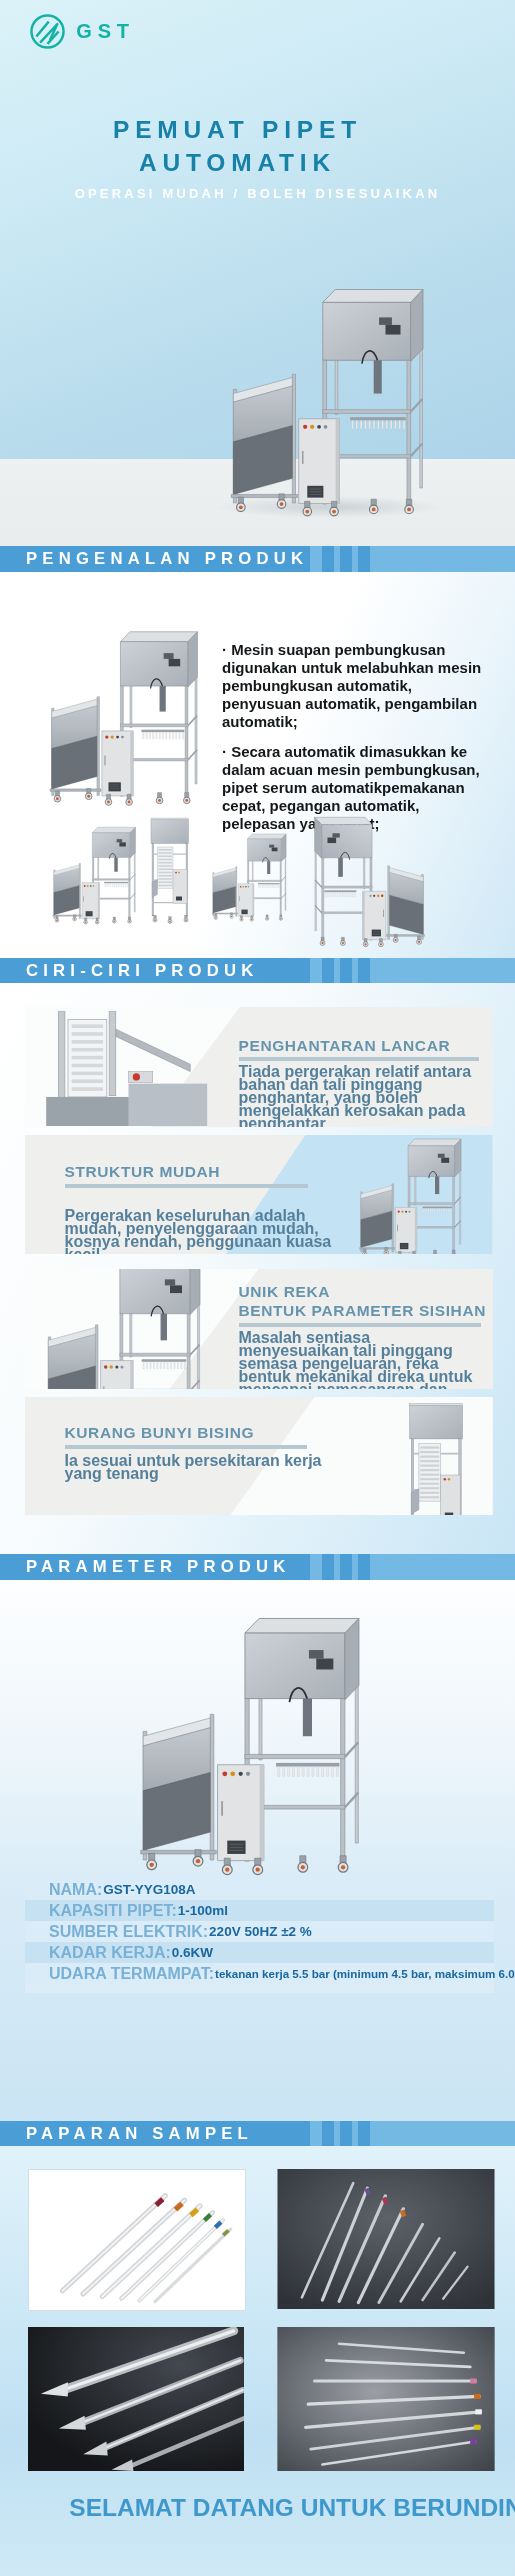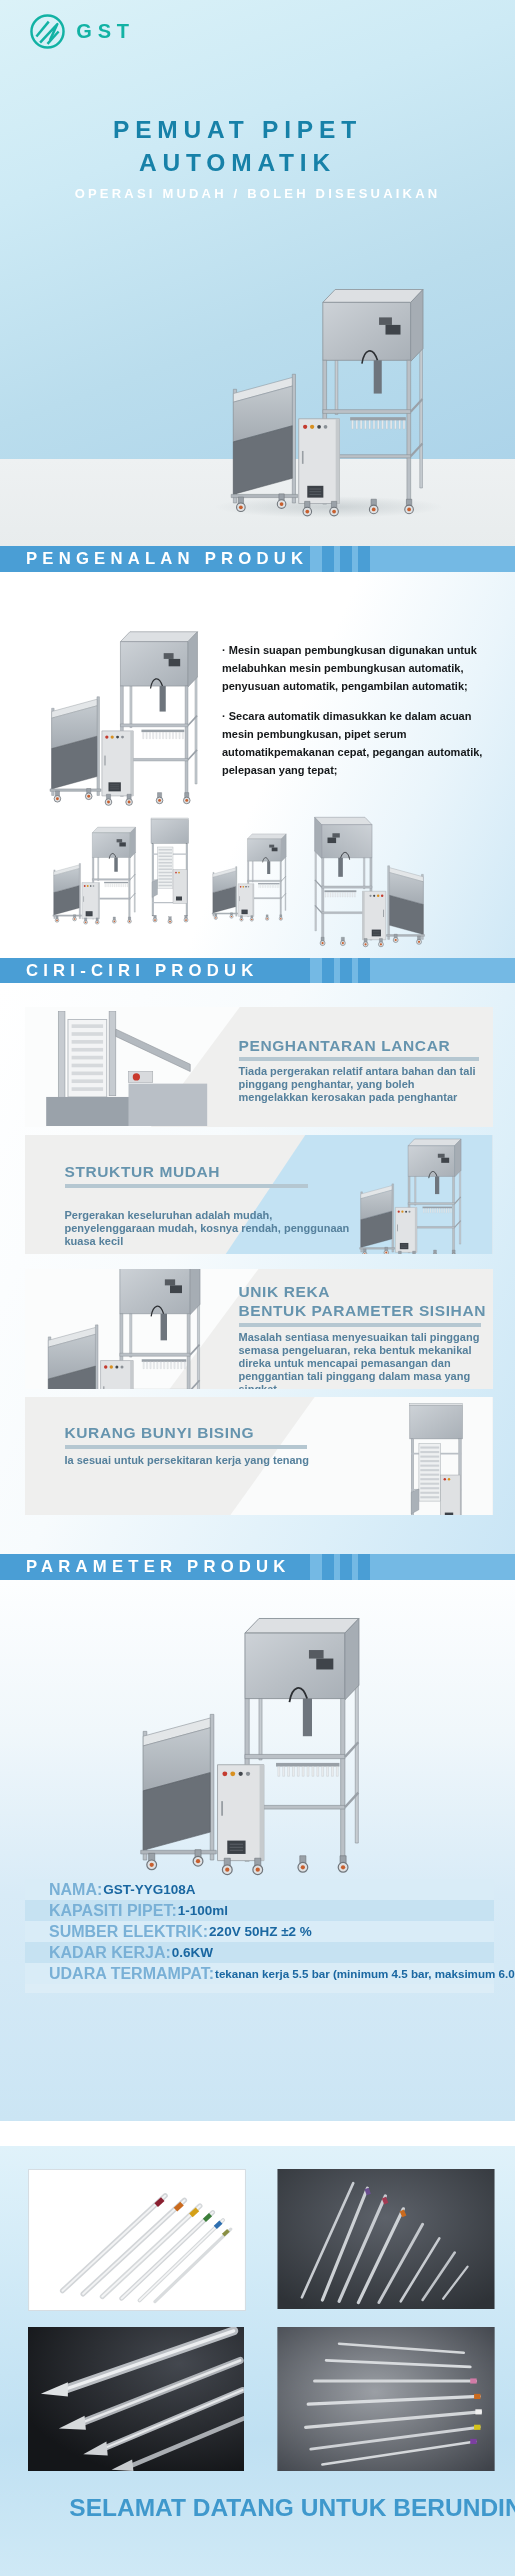--- a/index.html
+++ b/index.html
@@ -37,28 +37,28 @@
   
   .band{position:absolute;left:0;width:515px;height:26px;background:#74b9e4;}
   .band .main{position:absolute;left:0;top:0;width:310px;height:26px;background:#4a9ed5;}
   .band .bar{position:absolute;top:0;width:11.6px;height:26px;background:#4a9ed5;}
   .band .b1{left:322px;} .band .b2{left:340px;} .band .b3{left:358px;}
   .band .label{position:absolute;left:26px;top:0;line-height:26px;color:#ffffff;
     font-weight:bold;font-size:16.7px;letter-spacing:5.2px;white-space:nowrap;}
 
   
   .intro-text{position:absolute;top:641px;left:222px;width:273px;}
-  .intro-text p{margin:0 0 11.6px 0;font-size:11px;line-height:18px;font-weight:bold;color:#15181a;}
+  .intro-text p{margin:0 0 11.6px 0;font-size:15px;line-height:18px;font-weight:bold;color:#15181a;}
 
   
   .card{position:absolute;left:24.5px;width:468px;background:#efefee;overflow:hidden;}
   .card .wedge{position:absolute;top:0;height:100%;width:100%;left:0;}
   .f-title{position:absolute;font-size:15.5px;font-weight:bold;color:#6694ae;letter-spacing:0.6px;white-space:nowrap;}
   .f-rule{position:absolute;height:3.9px;background:#b5c7d1;}
-  .f-body{position:absolute;font-size:11px;line-height:13px;font-weight:bold;color:#55809c;margin:0;}
+  .f-body{position:absolute;font-size:16px;line-height:13px;font-weight:bold;color:#55809c;margin:0;}
 
   
   .ptable{position:absolute;top:1879px;left:24.5px;width:469px;}
   .prow{display:flex;align-items:center;height:21px;padding-left:24.5px;box-sizing:border-box;}
   .prow:nth-child(odd){background:#d9ecf7;}
   .prow:nth-child(even){background:#c6e2f2;}
   .pfoot{height:9px;background:#dcedf7;}
   .plabel{font-size:16px;font-weight:bold;color:#79b0d6;white-space:nowrap;}
   .pvalue{font-size:13.5px;font-weight:bold;color:#1a67a1;margin-left:1px;white-space:nowrap;}
   .pvalue.small{font-size:11.6px;}
@@ -390,20 +390,27 @@
       <span class="plabel">KADAR KERJA:</span>
       <span class="pvalue">0.6KW</span>
     </div>
     <div class="prow">
       <span class="plabel">UDARA TERMAMPAT:</span>
       <span class="pvalue small">tekanan kerja 5.5 bar (minimum 4.5 bar, maksimum 6.0bar)</span>
     </div>
     <div class="pfoot"></div>
   </div>
 
+  <div class="band" style="top:2121px;">
+    <div class="main"></div>
+    <div class="bar b1"></div>
+    <div class="bar b2"></div>
+    <div class="bar b3"></div>
+    <div class="label">PAPARAN SAMPEL</div>
+  </div>
 
   <div class="sec sec-samples"></div>
 
   <div class="sample light" style="top:2169px;left:28px;width:216px;height:140px;">
     <svg width="216" height="140" viewBox="0 0 336 218">
       <rect width="336" height="218" fill="#ffffff"></rect>
       <g stroke-linecap="round">
         <line x1="52" y1="188" x2="212" y2="40" stroke="#d2d5d8" stroke-width="8"></line>
         <line x1="52" y1="188" x2="212" y2="40" stroke="#f2f3f4" stroke-width="3"></line>
         <rect x="196" y="46" width="14" height="8" fill="#8a2030" transform="rotate(-43 203 50)"></rect>

